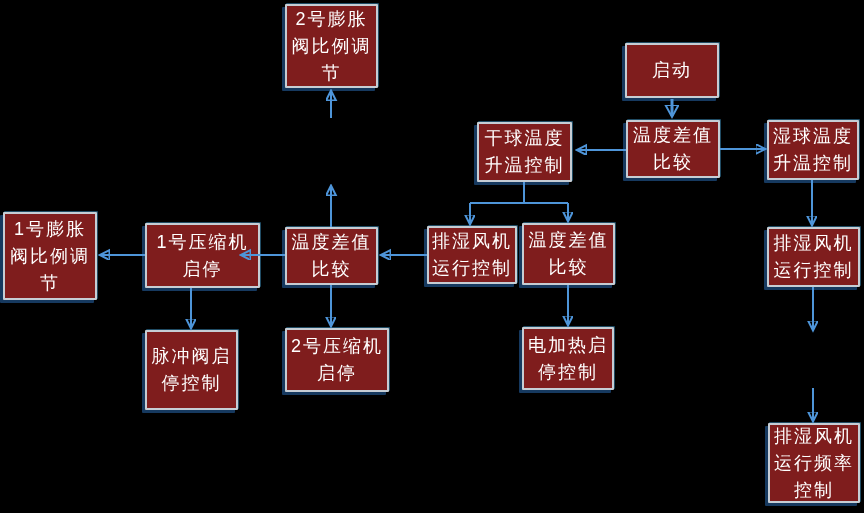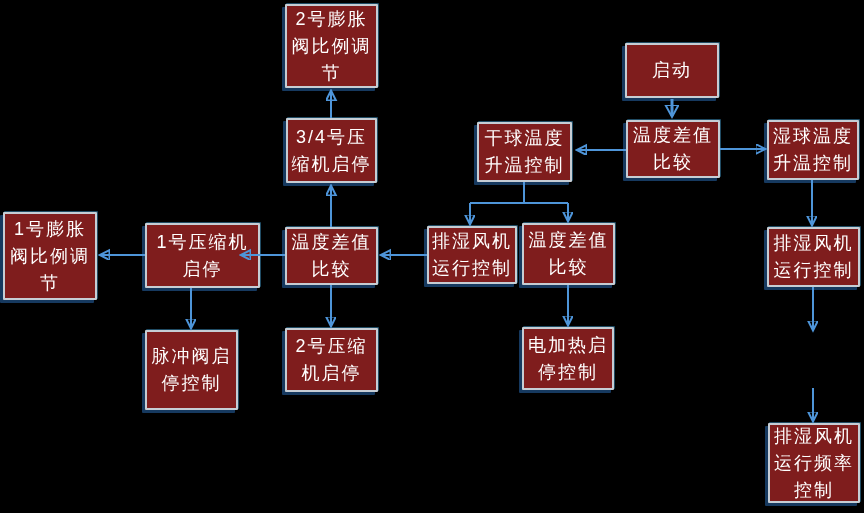--- a/index.html
+++ b/index.html
@@ -39,32 +39,31 @@
     fill: none;
   }
   svg.connectors line.thick { stroke-width: 3; }
 </style>
 </head>
 <body>
 
 <div class="canvas">
 
   <div class="node" style="left:285px;top:4px;width:93px;height:84px">2号膨胀阀比例调节</div>
-  <div class="node" style="left:286px;top:118px;width:91px;height:65px">3/4号压缩机启停</div>
   <div class="node" style="left:625px;top:43px;width:94px;height:55px">启动</div>
   <div class="node" style="left:626px;top:120px;width:94px;height:58px">温度差值比较</div>
   <div class="node" style="left:477px;top:122px;width:95px;height:60px">干球温度升温控制</div>
   <div class="node" style="left:767px;top:120px;width:92px;height:60px">湿球温度升温控制</div>
   <div class="node" style="left:3px;top:212px;width:94px;height:88px">1号膨胀阀比例调节</div>
   <div class="node" style="left:145px;top:223px;width:115px;height:65px">1号压缩机启停</div>
   <div class="node" style="left:285px;top:227px;width:93px;height:58px">温度差值比较</div>
   <div class="node" style="left:427px;top:226px;width:90px;height:58px">排湿风机运行控制</div>
   <div class="node" style="left:522px;top:223px;width:93px;height:62px">温度差值比较</div>
   <div class="node" style="left:145px;top:330px;width:93px;height:80px">脉冲阀启停控制</div>
-  <div class="node" style="left:285px;top:328px;width:93px;height:64px">2号压缩机启停</div>
+  <div class="node" style="left:285px;top:328px;width:104px;height:64px">2号压缩机启停</div>
   <div class="node" style="left:522px;top:327px;width:92px;height:63px">电加热启停控制</div>
   <div class="node" style="left:767px;top:227px;width:93px;height:60px">排湿风机运行控制</div>
   <div class="node" style="left:768px;top:423px;width:92px;height:80px">排湿风机运行频率控制</div>
 
   <svg class="connectors" width="864" height="513" viewBox="0 0 864 513">
     <defs>
       <marker id="ah" markerUnits="userSpaceOnUse" markerWidth="12" markerHeight="12" refX="9.5" refY="5" orient="auto">
         <path d="M0,0 L10,5 L0,10 Z" fill="#4E95D9" stroke="none"></path>
       </marker>
       <marker id="ahBig" markerUnits="userSpaceOnUse" markerWidth="16" markerHeight="15" refX="11" refY="6.5" orient="auto">

